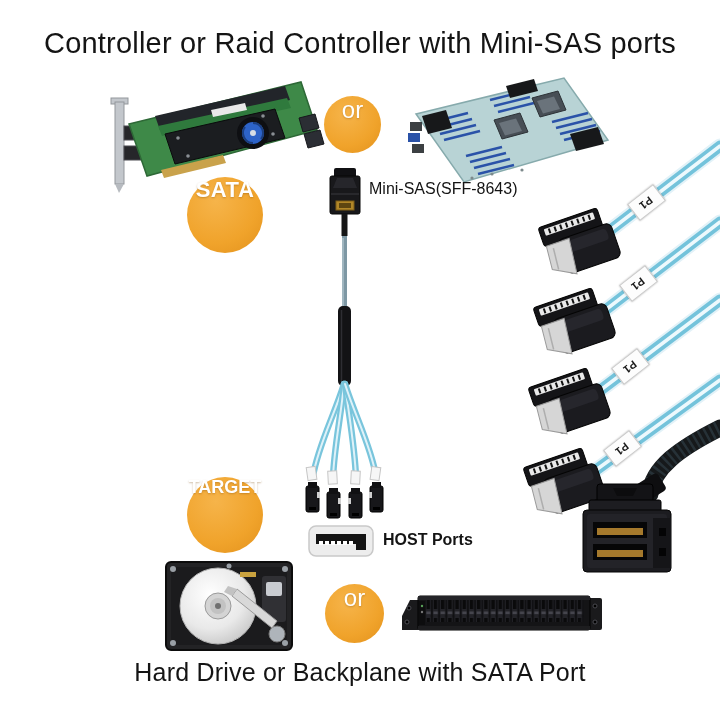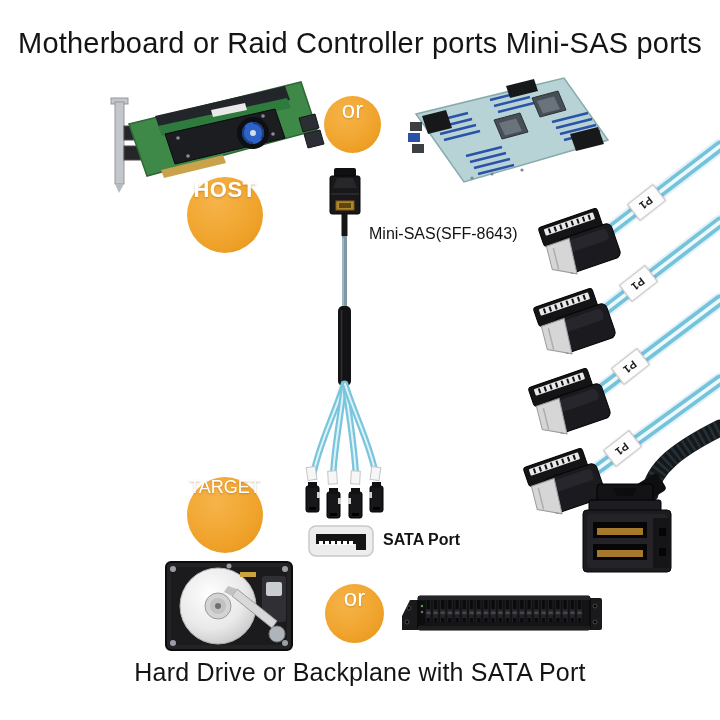--- a/index.html
+++ b/index.html
@@ -11,24 +11,24 @@
   .title.top { top:27px; font-size:29px; }
   .title.bottom { top:658px; font-size:25px; }
   .badge {
     position:absolute; border-radius:50%; color:#fff;
     display:flex; align-items:flex-start; justify-content:center;
     background:radial-gradient(circle at 38% 32%, #f6b44a, #f0a32b 60%, #e2911c);
     text-shadow:0 1px 2px rgba(120,70,0,0.35);
   }
   .badge.or-top    { left:324px; top:96px;  width:57px; height:57px; font-size:24px; font-weight:500; }
   .badge.host      { left:187px; top:177px; width:76px; height:76px; font-size:22px; font-weight:bold; letter-spacing:0.5px; }
-  .badge.target    { left:187px; top:477px; width:76px; height:76px; font-size:18px; font-weight:normal; }
+  .badge.target    { left:187px; top:477px; width:76px; height:76px; font-size:18px; font-weight:bold; }
   .badge.or-bottom { left:325px; top:584px; width:59px; height:59px; font-size:24px; font-weight:500; }
   .label { position:absolute; color:#141414; white-space:nowrap; }
-  .label.mini-sas   { left:369px; top:180px; font-size:16px;margin-top:45px; }
+  .label.mini-sas   { left:369px; top:180px; font-size:16px; }
   .label.sata-ports { left:383px; top:531px; font-size:16px; font-weight:600; }
   .cable-tag {
     position:absolute; width:19px; height:31px; background:#fdfdfd;
     border:1px solid #c9c9c9; box-shadow:0 0 2px rgba(0,0,0,0.3);
     display:flex; align-items:center; justify-content:center;
   }
   .cable-tag span { display:block; transform:rotate(90deg); font-size:11px; font-weight:600; color:#1a1a1a; }
   .cable-tag.t1 { left:636px; top:186px; transform:rotate(52deg); }
   .cable-tag.t2 { left:628px; top:267px; transform:rotate(52deg); }
   .cable-tag.t3 { left:620px; top:350px; transform:rotate(52deg); }
@@ -334,37 +334,37 @@
       <rect x="418" y="596" width="172" height="34" rx="2" fill="#141416" stroke="#000"></rect>
       <rect x="418" y="596" width="172" height="4" fill="#242428"></rect>
       <rect x="419" y="601" width="6" height="24" fill="#0d0d0e"></rect>
       <circle cx="422" cy="606" r="1.2" fill="#5aa05a"></circle>
       <circle cx="422" cy="612" r="1.2" fill="#777"></circle>
       <rect x="426" y="600" width="158" height="22" fill="url(#bayPat)"></rect>
       <rect x="418" y="626" width="172" height="4" fill="#1d1d1f"></rect>
     </g>
   </svg>
 
-  <div class="title top">Motherboard or Raid Controller ports Mini-SAS ports</div>
+  <div class="title top">Controller or Raid Controller with Mini-SAS ports</div>
 
   <div class="badge or-top">
     <span>or</span>
   </div>
   <div class="badge host">
-    <span>HOST</span>
+    <span>SATA</span>
   </div>
   <div class="badge target">
     <span>TARGET</span>
   </div>
   <div class="badge or-bottom">
     <span>or</span>
   </div>
 
   <div class="label mini-sas">Mini-SAS(SFF-8643)</div>
-  <div class="label sata-ports">SATA Port</div>
+  <div class="label sata-ports">HOST Ports</div>
 
   <div class="cable-tag t1">
     <span>P1</span>
   </div>
   <div class="cable-tag t2">
     <span>P1</span>
   </div>
   <div class="cable-tag t3">
     <span>P1</span>
   </div>

